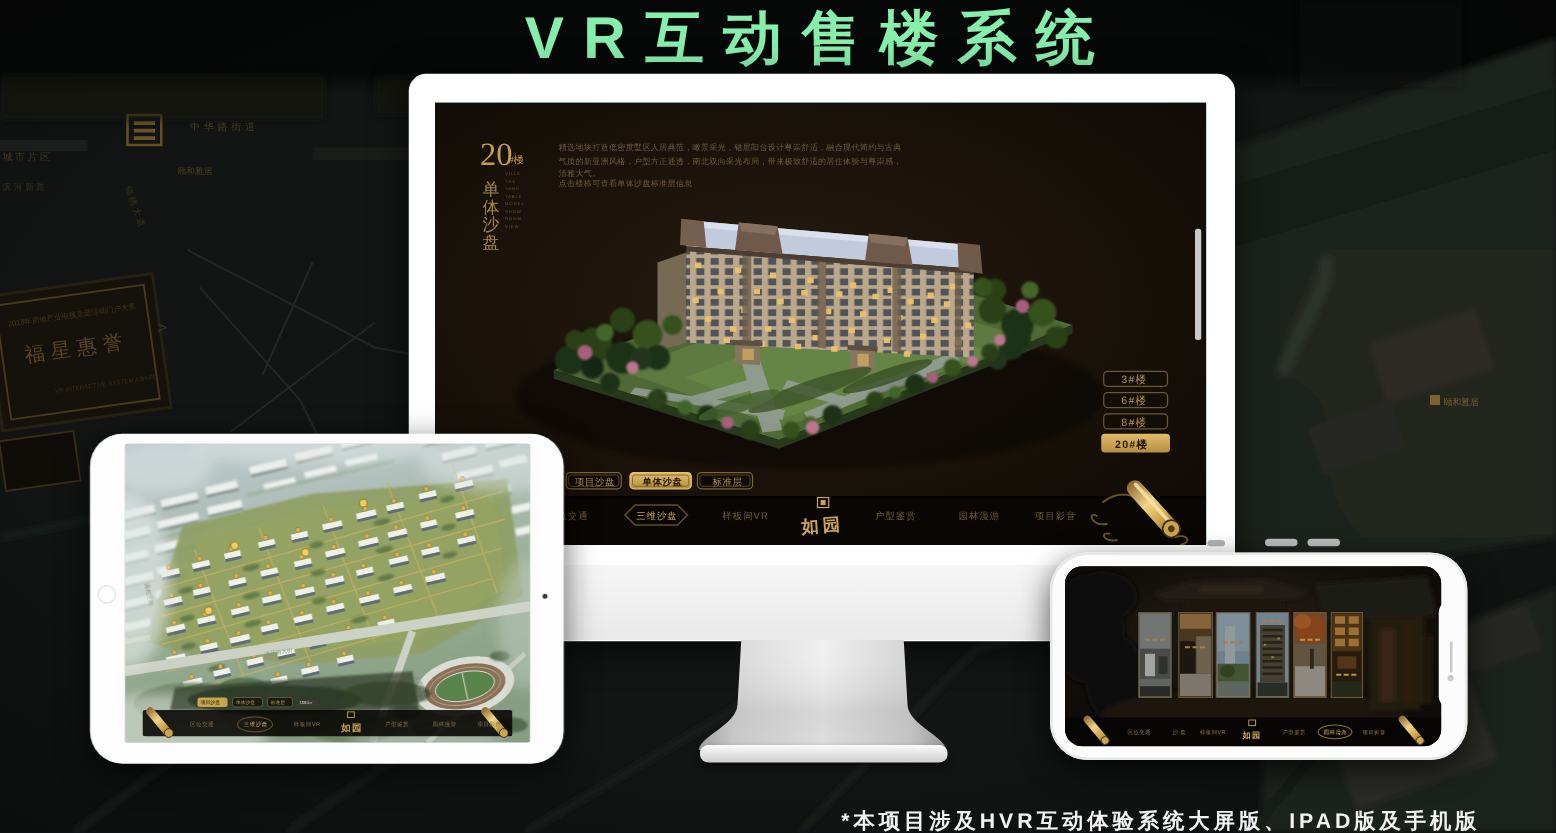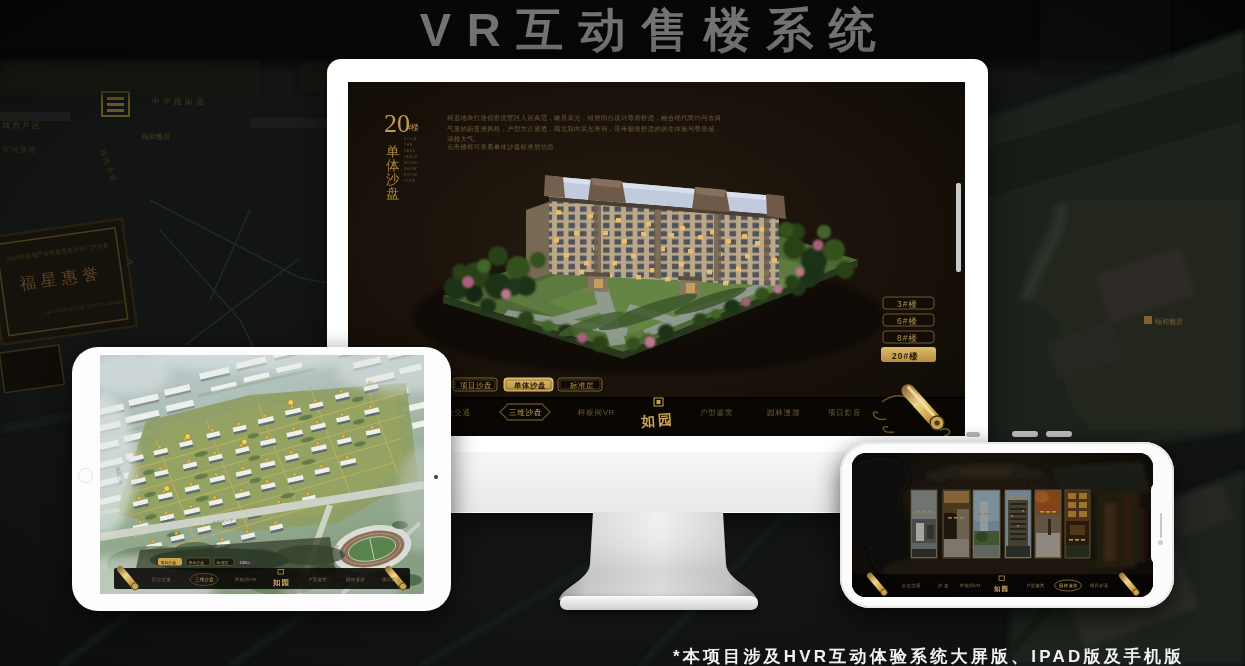--- a/index.html
+++ b/index.html
@@ -96,21 +96,21 @@
     <rect x="300" y="62" width="110" height="30"></rect>
   </g>
 
   <g>
     <rect x="1144" y="316" width="8" height="8" fill="#7c6132"></rect>
     <text x="1155" y="324" font-size="7" fill="#7c6132">颐和雅居</text>
   </g>
 </svg>
 
 <div class="abs" style="left:0;top:0;width:1245px;text-align:center;">
-  <span style="display:inline-block;margin-left:66px;margin-top:5px;font-size:47px;line-height:50px;font-weight:bold;color:#737373;letter-spacing:15.5px;">VR互动售楼系统</span>
+  <span style="display:inline-block;margin-left:66px;margin-top:5px;font-size:47px;line-height:50px;font-weight:bold;color:#86efac;letter-spacing:15.5px;">VR互动售楼系统</span>
 </div>
 
 <div class="abs" style="left:327px;top:59px;width:661px;height:454px;background:#ffffff;border-radius:14px;box-shadow:0 6px 30px rgba(0,0,0,0.55);"></div>
 
 <div class="abs" style="left:328px;top:452px;width:659px;height:60px;background:linear-gradient(#f6f6f6,#e9e9e9);border-radius:0 0 13px 13px;"></div>
 
 <div class="abs" style="left:553px;top:512px;width:210px;height:92px;">
   <svg width="210" height="92" viewBox="0 0 210 92">
     <defs>
       <linearGradient id="neckg" x1="0" y1="0" x2="1" y2="0">

